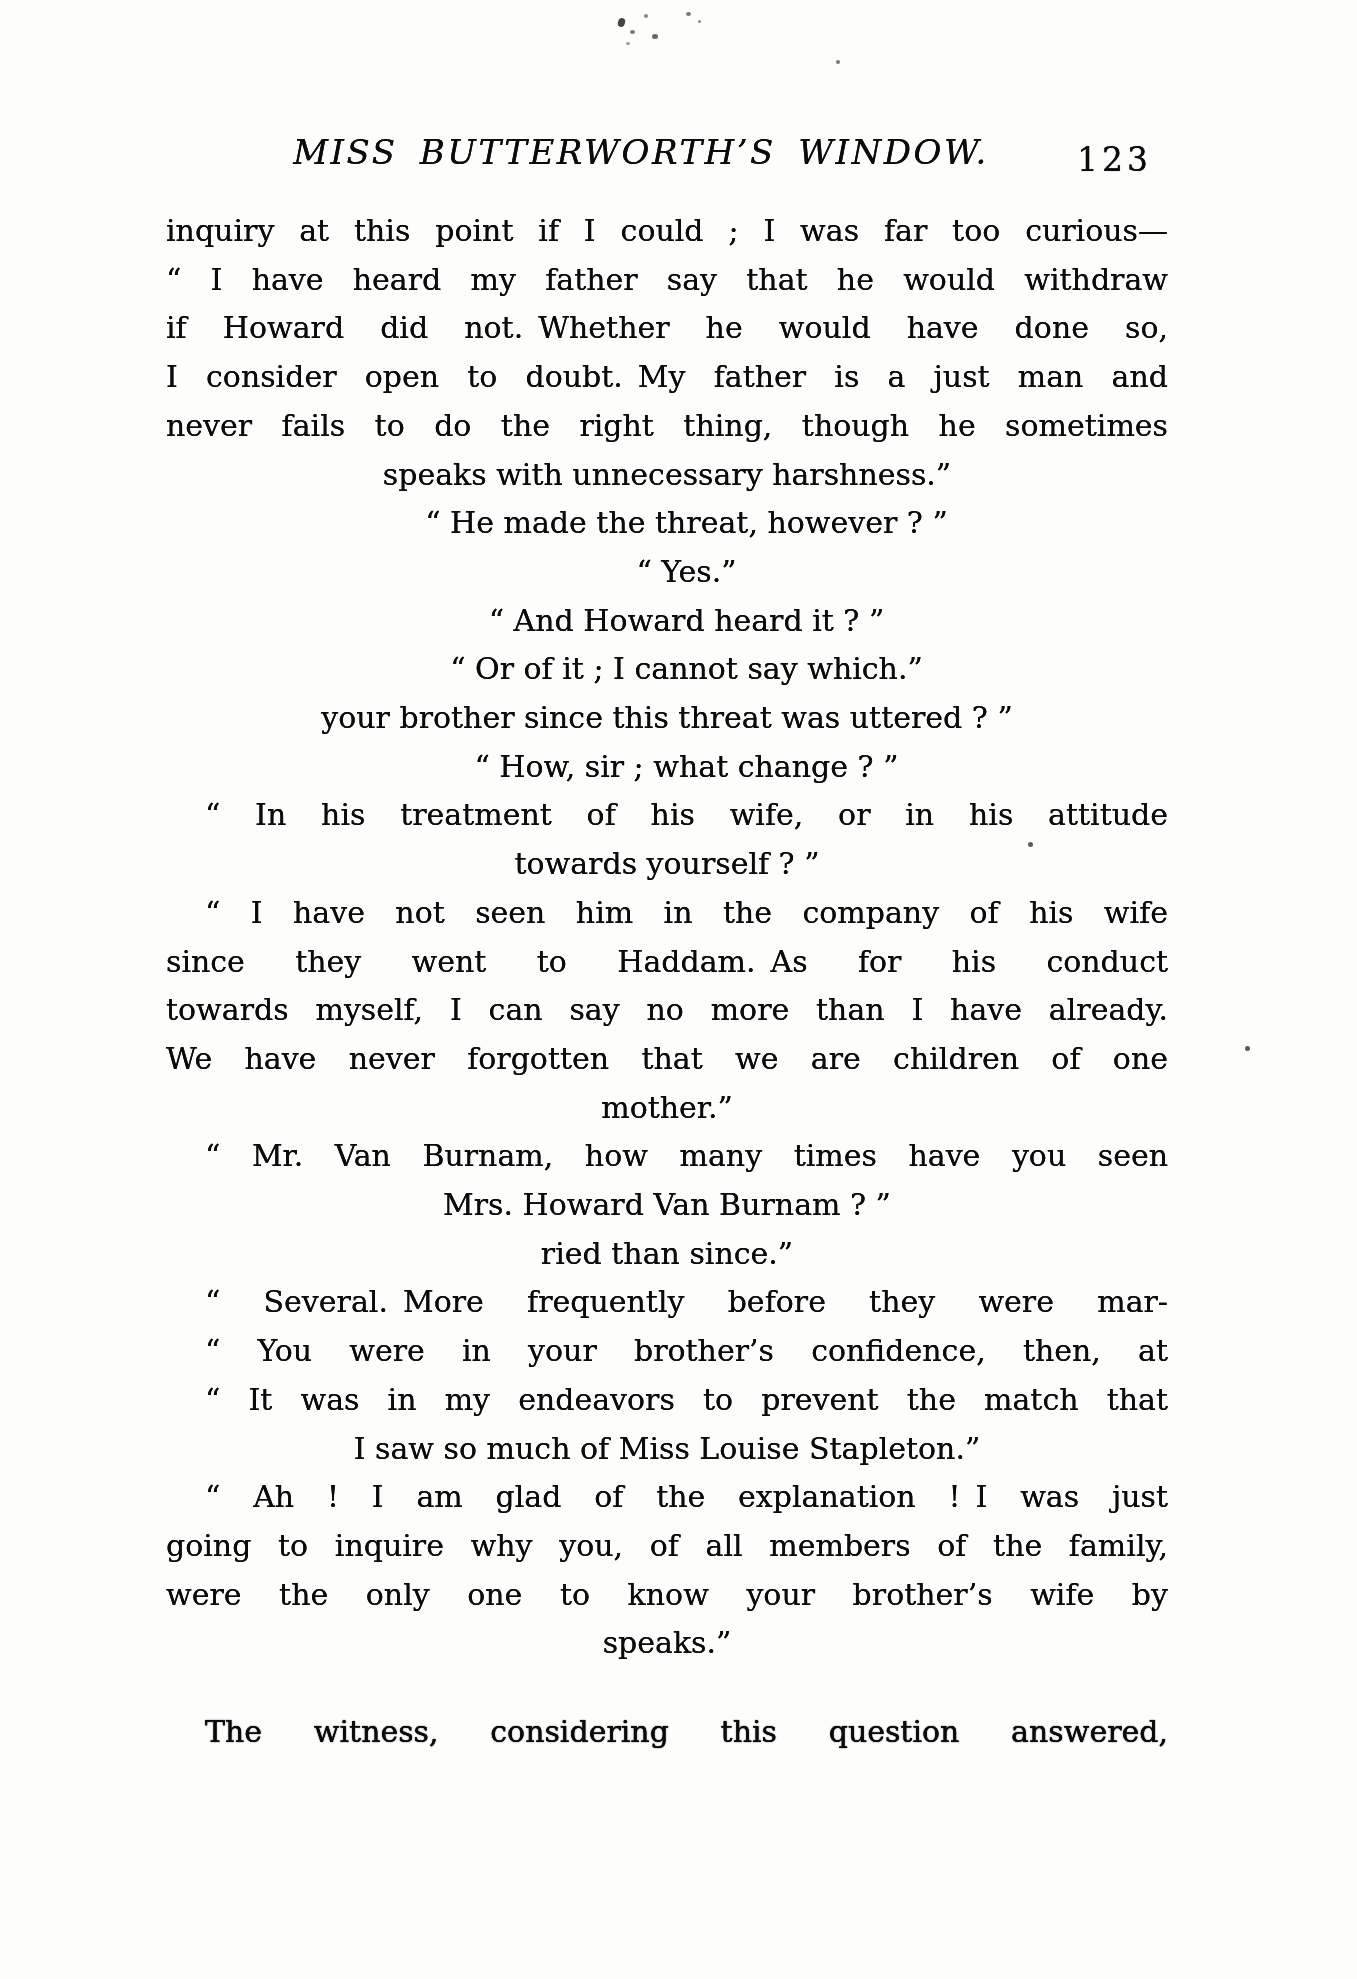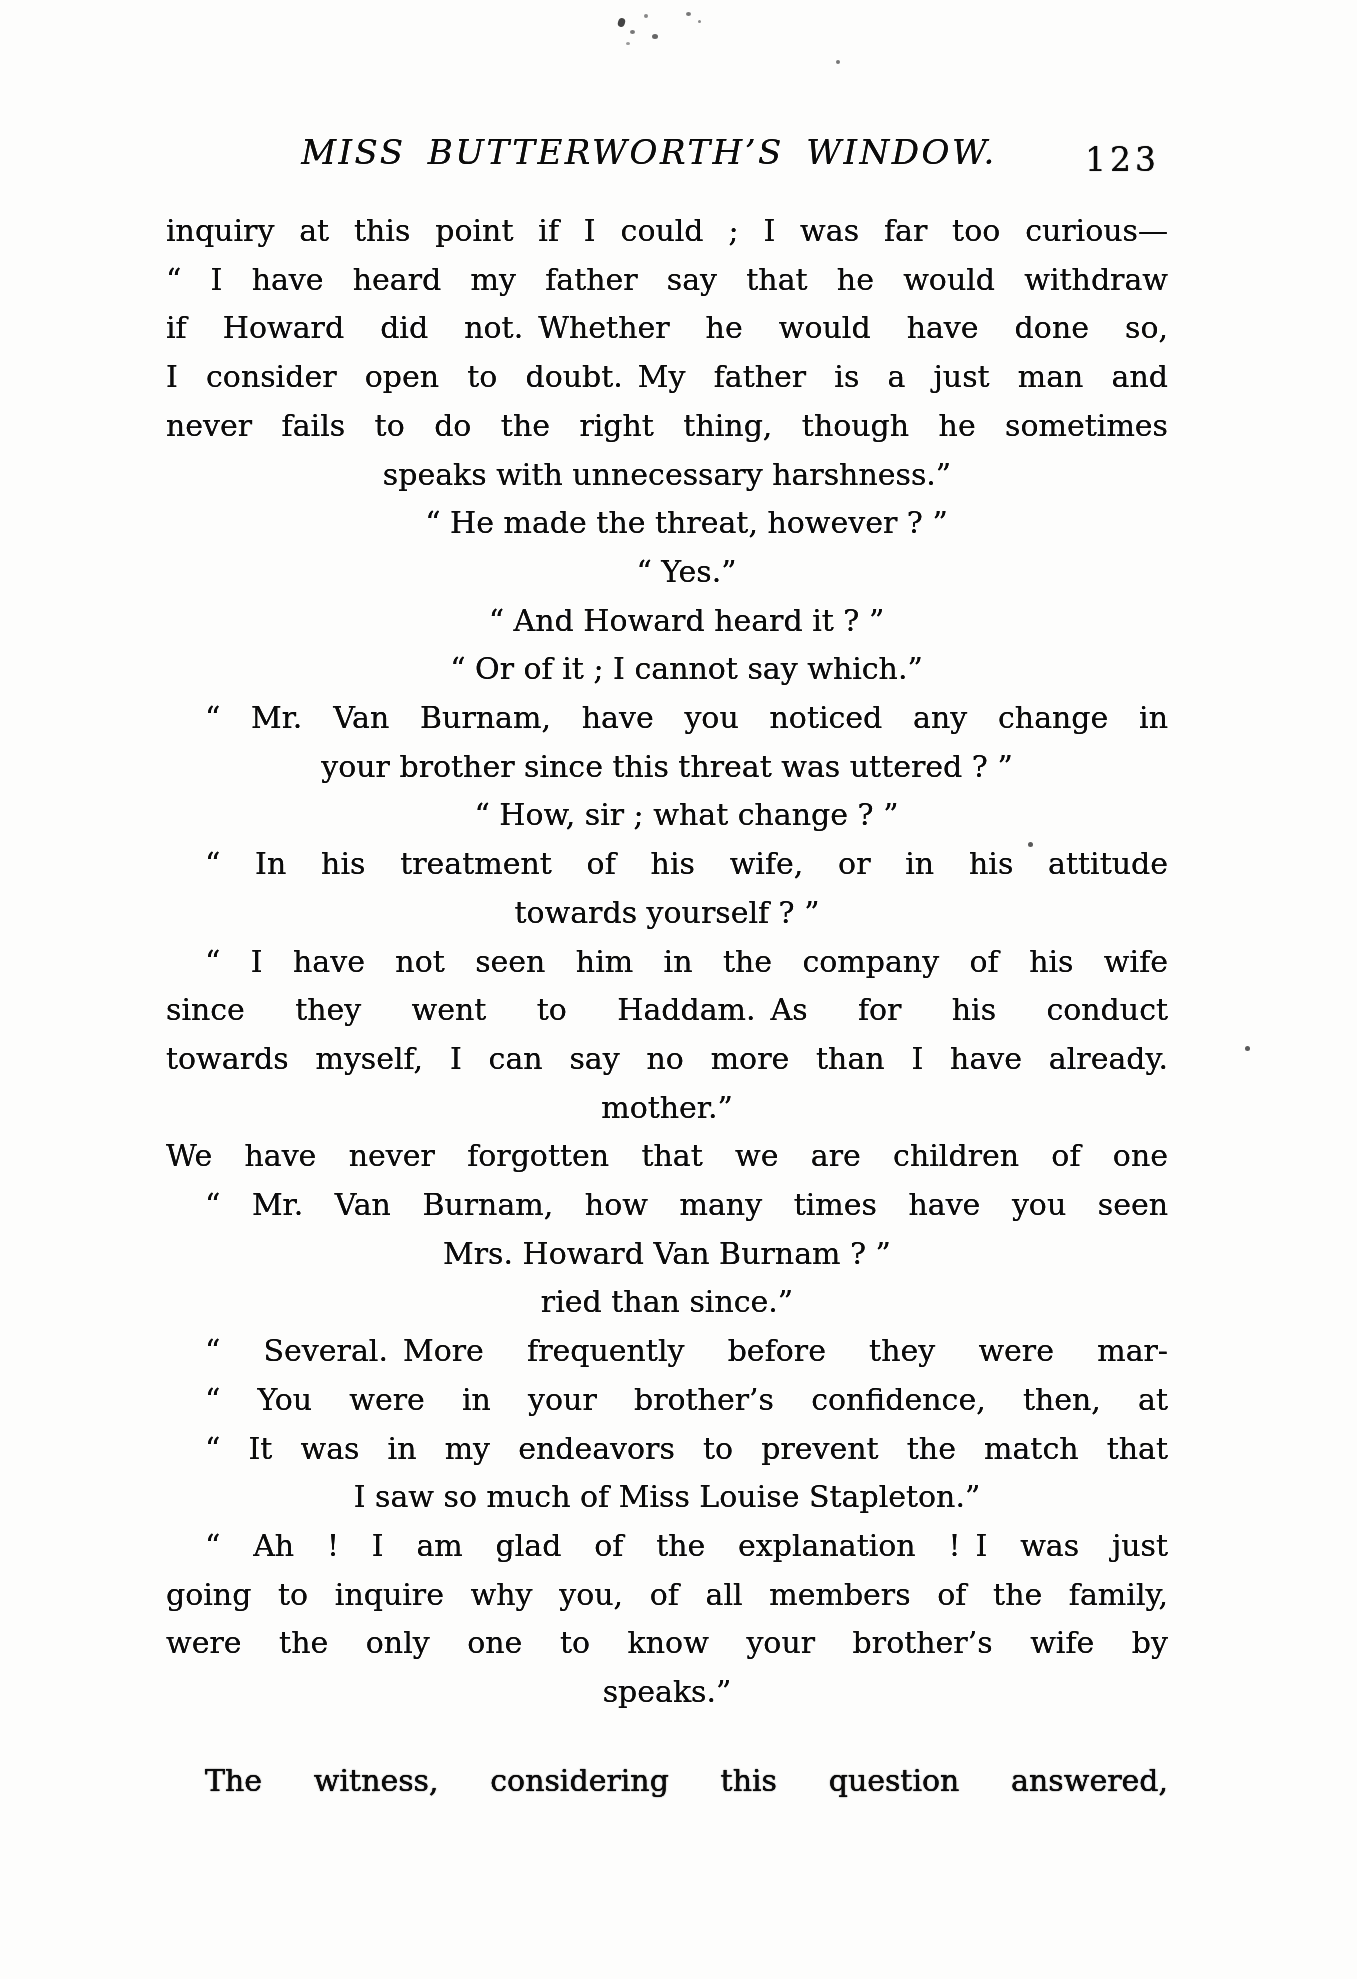--- a/index.html
+++ b/index.html
@@ -9,21 +9,21 @@
     position:relative;
     font-family:"DejaVu Serif","Liberation Serif",serif;
     color:#0b0b0b;
   }
   .page{
     position:absolute;left:0;top:0;width:1357px;height:1979px;
     background:#fdfdfc;overflow:hidden;
   }
   
   .header{
-    position:absolute;top:132px;left:160px;width:1002px;height:60px;
+    position:absolute;top:132px;left:152px;width:1002px;height:60px;
     text-align:center;
     font-style:italic;
     font-size:34px;
     letter-spacing:2.5px;
     word-spacing:9px;
     white-space:nowrap;
   }
   .running-title{
     position:relative;left:-12px;
     text-shadow:0 0 .6px currentColor;
@@ -98,30 +98,29 @@
       <div class="line just">inquiry at this point if I could ; I was far too curious—</div>
       <div class="line just">“ I have heard my father say that he would withdraw</div>
       <div class="line just">if Howard did not. Whether he would have done so,</div>
       <div class="line just">I consider open to doubt. My father is a just man and</div>
       <div class="line just">never fails to do the right thing, though he sometimes</div>
       <div class="line">speaks with unnecessary harshness.”</div>
       <div class="line indent">“ He made the threat, however ? ”</div>
       <div class="line indent">“ Yes.”</div>
       <div class="line indent">“ And Howard heard it ? ”</div>
       <div class="line indent">“ Or of it ; I cannot say which.”</div>
-      <div class="line indent just">“ Mr. Van Burnam, have you noticed any change in</div>
       <div class="line">your brother since this threat was uttered ? ”</div>
       <div class="line indent">“ How, sir ; what change ? ”</div>
       <div class="line indent just">“ In his treatment of his wife, or in his attitude</div>
       <div class="line">towards yourself ? ”</div>
       <div class="line indent just">“ I have not seen him in the company of his wife</div>
       <div class="line just">since they went to Haddam. As for his conduct</div>
       <div class="line just">towards myself, I can say no more than I have already.</div>
+      <div class="line just">We have never forgotten that we are children of one</div>
       <div class="line">mother.”</div>
-      <div class="line just">We have never forgotten that we are children of one</div>
       <div class="line indent just">“ Mr. Van Burnam, how many times have you seen</div>
       <div class="line">Mrs. Howard Van Burnam ? ”</div>
       <div class="line">ried than since.”</div>
       <div class="line indent just">“ Several. More frequently before they were mar-</div>
       <div class="line indent just">“ You were in your brother’s confidence, then, at</div>
       <div class="line indent just">“ It was in my endeavors to prevent the match that</div>
       <div class="line">I saw so much of Miss Louise Stapleton.”</div>
       <div class="line indent just">“ Ah ! I am glad of the explanation ! I was just</div>
       <div class="line just">going to inquire why you, of all members of the family,</div>
       <div class="line just">were the only one to know your brother’s wife by</div>

